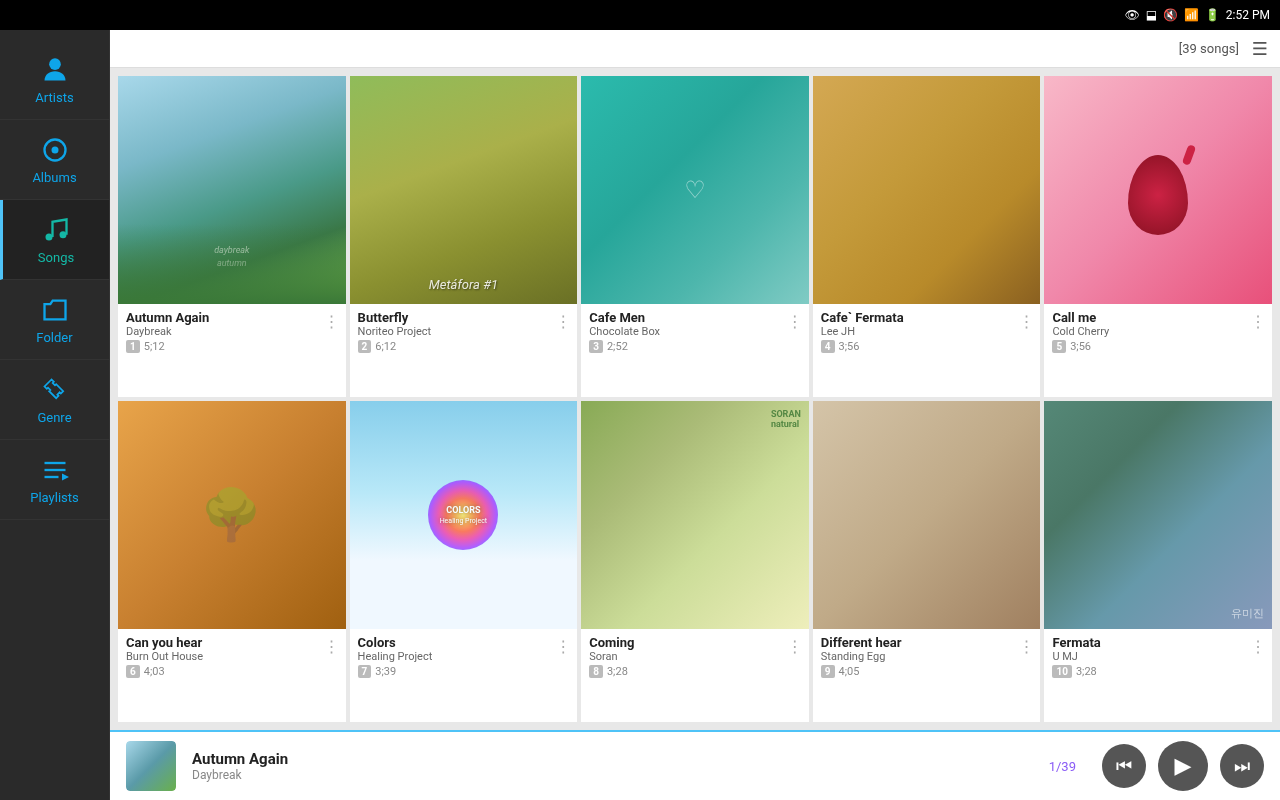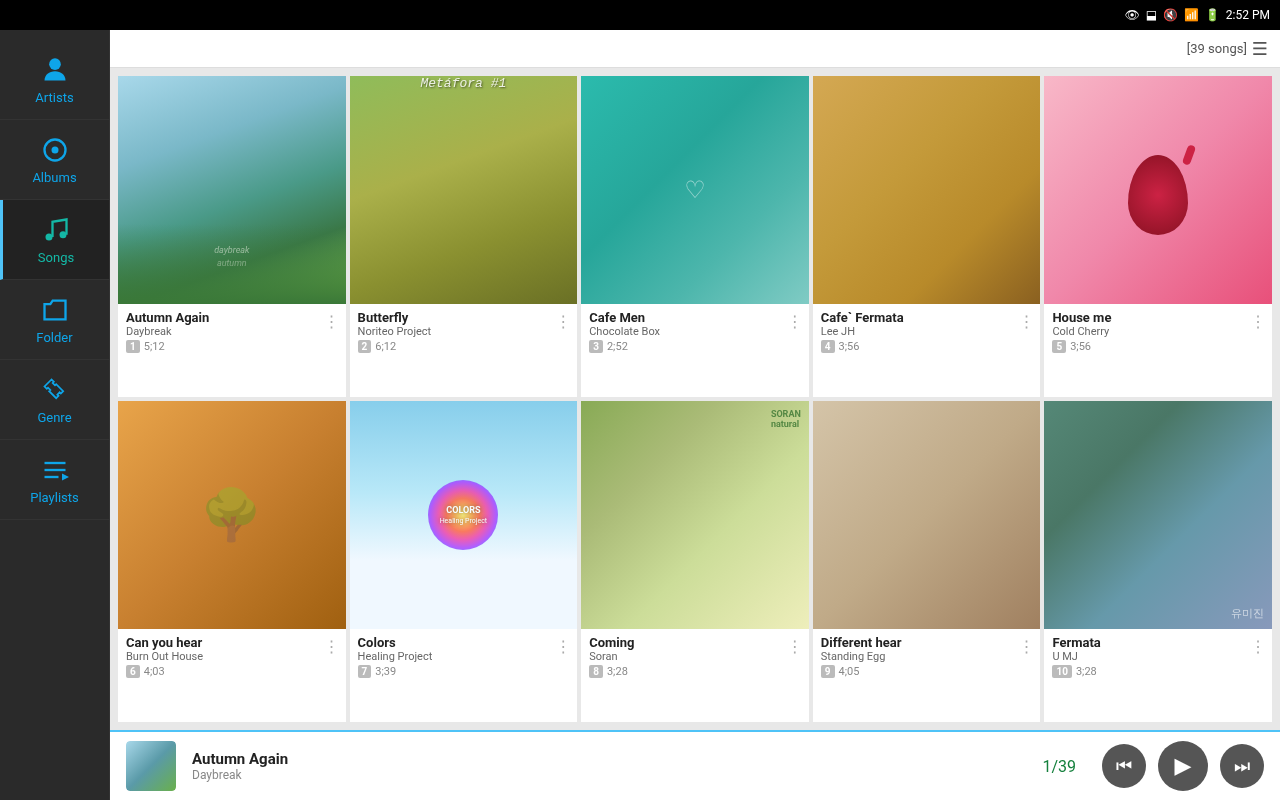--- a/index.html
+++ b/index.html
@@ -69,21 +69,21 @@
     .content-header {
       background: #fff;
       height: 38px;
       display: flex;
       align-items: center;
       justify-content: flex-end;
       padding: 0 12px;
       border-bottom: 1px solid #ddd;
       font-size: 13px;
       color: #555;
-      gap: 5px;
+      gap: 13px;
     }
 
     
     .albums-grid {
       flex: 1;
       overflow-y: auto;
       padding: 8px;
       display: grid;
       grid-template-columns: repeat(5, 1fr);
       gap: 4px;
@@ -190,22 +190,22 @@
       justify-content: center;
       background: #555;
       color: #fff;
     }
     .ctrl-btn.play {
       background: #444;
       width: 50px;
       height: 50px;
     }
     .np-counter {
-      font-size: 16px;
-      color: #15803d;
+      font-size: 13px;
+      color: #8b5cf6;
       margin-right: 10px;
     }
 
     .scrollbar-hidden::-webkit-scrollbar { display: none; }
   </style>
 </head>
 <body>
 
 <div class="status-bar">
   <div class="status-icons">
@@ -298,21 +298,21 @@
       <div class="album-title">Autumn Again</div>
       <div class="album-artist">Daybreak</div>
       <div class="album-meta">
         <span class="track-num">1</span>
         <span>5;12</span>
       </div>
     </div>
   </div>
         <div class="album-card">
     <div class="album-art" style="position:relative;">
-      <div style="width:100%;height:100%;background:linear-gradient(160deg,#8fbc5a 0%,#aab04a 40%,#8a9030 70%,#6a7025 100%);display:flex;justify-content:center;font-family:Liberation Mono, monospace;">
+      <div style="width:100%;height:100%;background:linear-gradient(160deg,#8fbc5a 0%,#aab04a 40%,#8a9030 70%,#6a7025 100%);display:flex;align-items:flex-end;justify-content:center;">
     <div style="color:rgba(255,255,255,0.85);font-style:italic;font-size:13px;padding-bottom:12px;text-shadow:1px 1px 2px rgba(0,0,0,0.5);">Metáfora #1</div>
     </div>
     </div>
     <div class="album-info">
       <span class="more-btn">⋮</span>
       <div class="album-title">Butterfly</div>
       <div class="album-artist">Noriteo Project</div>
       <div class="album-meta">
         <span class="track-num">2</span>
         <span>6;12</span>
@@ -353,21 +353,21 @@
         <div class="album-card">
     <div class="album-art" style="position:relative;">
       <div style="width:100%;height:100%;background:linear-gradient(135deg,#f8b8c8 0%,#f088aa 50%,#e8507a 100%);display:flex;align-items:center;justify-content:center;">
     <div style="width:60px;height:80px;background:radial-gradient(circle,#cc2244,#881122);border-radius:50% 50% 50% 50% / 60% 60% 40% 40%;position:relative;margin-top:10px;">
     <div style="position:absolute;top:-10px;right:-5px;width:8px;height:20px;background:#cc2244;border-radius:4px;transform:rotate(20deg);"></div>
     </div>
     </div>
     </div>
     <div class="album-info">
       <span class="more-btn">⋮</span>
-      <div class="album-title">House me</div>
+      <div class="album-title">Call me</div>
       <div class="album-artist">Cold Cherry</div>
       <div class="album-meta">
         <span class="track-num">5</span>
         <span>3;56</span>
       </div>
     </div>
   </div>
         <div class="album-card">
     <div class="album-art" style="position:relative;">
       <div style="width:100%;height:100%;background:linear-gradient(135deg,#e8a44a 0%,#c88030 50%,#a06010 100%);display:flex;align-items:center;justify-content:center;">

